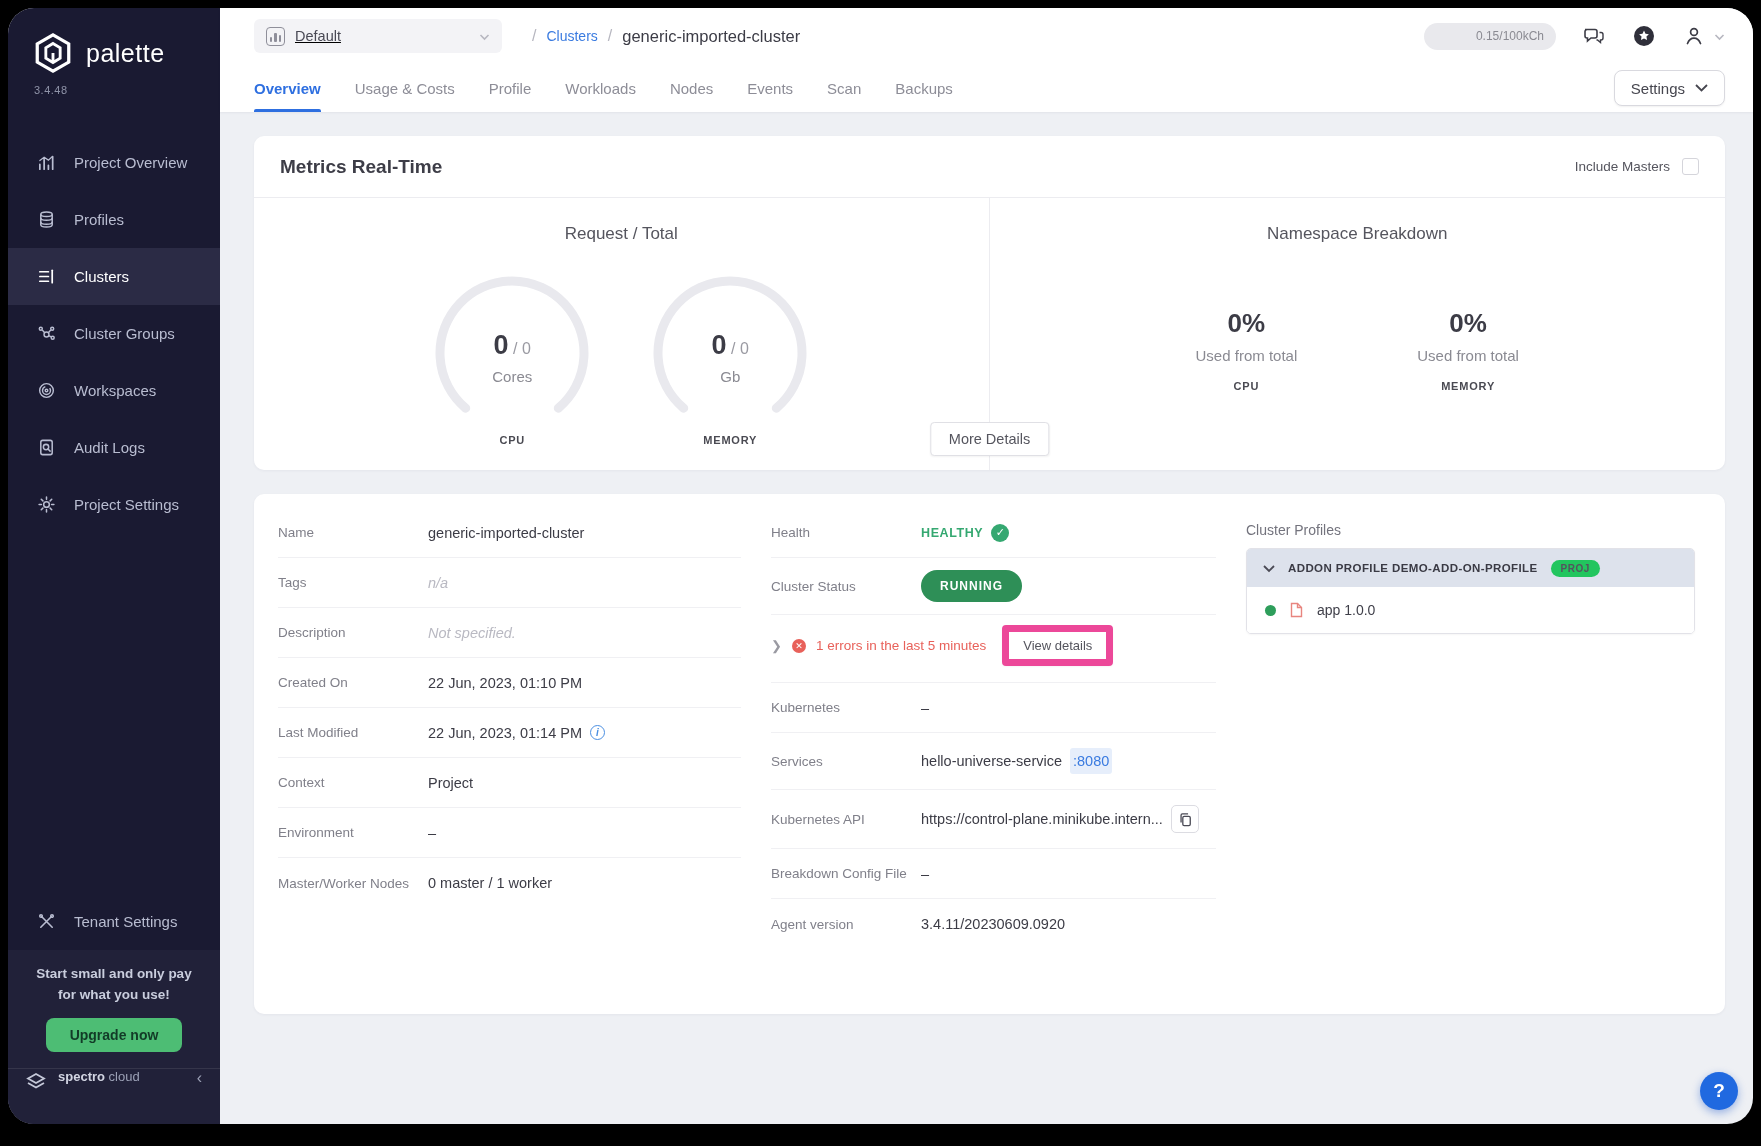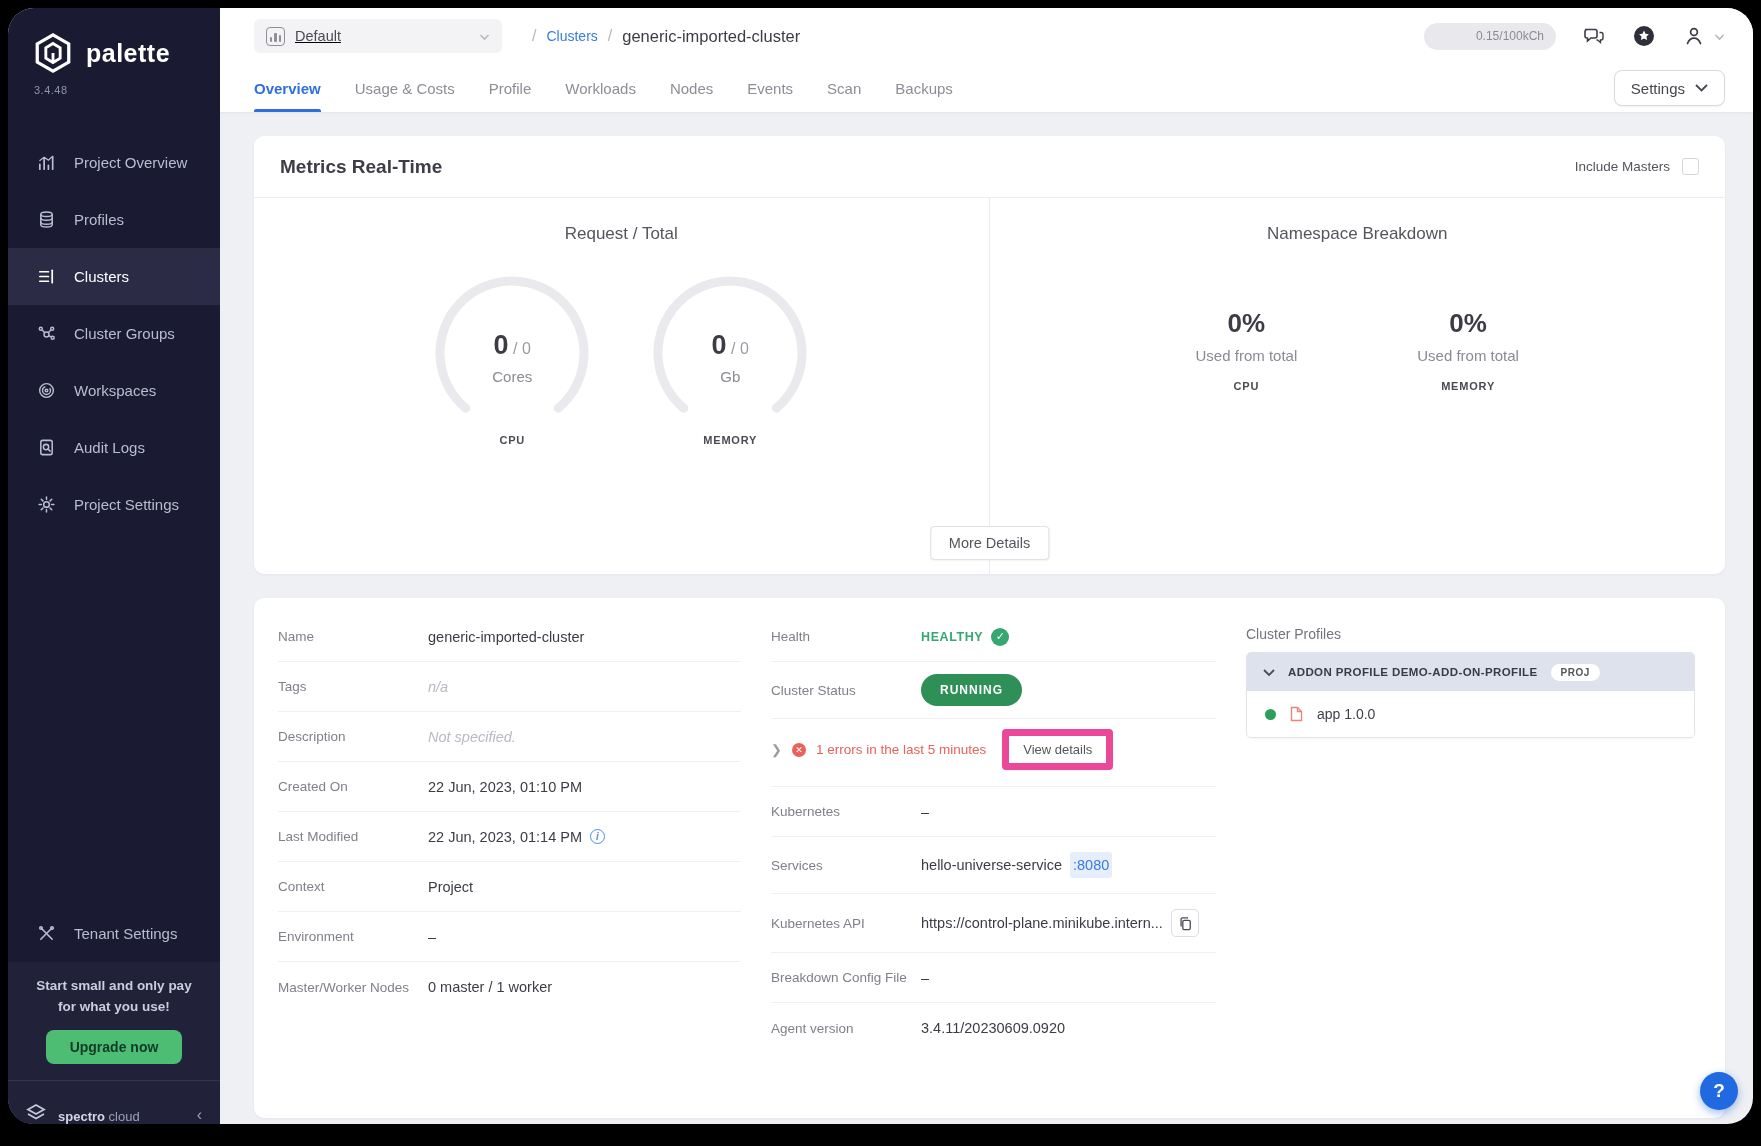--- a/index.html
+++ b/index.html
@@ -2,32 +2,32 @@
 <html><head>
 <meta charset="utf-8">
 <style>
   * { margin:0; padding:0; box-sizing:border-box; }
   html,body { width:1761px; height:1146px; background:#000; font-family:"Liberation Sans", sans-serif; overflow:hidden; }
   .frame { position:absolute; left:8px; top:8px; right:8px; bottom:22px; border-radius:26px; overflow:hidden; display:flex; background:#eef0f4; }
 
   
   .sidebar { width:212px; flex-shrink:0; background:#1a1a32; color:#b9bdd1; display:flex; flex-direction:column; }
   .brand { display:flex; align-items:center; gap:12px; padding:24px 0 6px 24px; }
-  .brand-name { color:#fff; font-size:25px; font-weight:700; letter-spacing:.5px;text-align:center; }
+  .brand-name { color:#fff; font-size:25px; font-weight:400; letter-spacing:.5px;text-align:center; }
   .version { padding:4px 0 0 26px; font-size:11px; color:#8f93a8; letter-spacing:.5px; }
   .nav { margin-top:38px; }
   .nav-item { height:57px; display:flex; align-items:center; gap:18px; padding-left:28px; font-size:15px; cursor:pointer; color:#b9bdd1; }
   .nav-item.active { background:#2b2b45; color:#fff; }
   .nav-icon { width:20px; height:20px; display:flex; align-items:center; justify-content:center; color:inherit; }
   .nav-icon svg { width:19px; height:19px; }
   .side-spacer { flex:1; }
   .promo { background:#212139; padding:14px 12px 16px; text-align:center; }
   .promo-text { color:#c9cddd; font-size:13.5px; font-weight:bold; line-height:1.55; }
   .upgrade-btn { margin-top:12px; display:inline-block; background:#4dbd74; color:#123b27; font-size:14px; font-weight:bold; padding:9px 24px; border:none; border-radius:8px; cursor:pointer; }
-  .side-footer { background:#212139; border-top:1px solid rgba(255,255,255,.09); height:44px; display:flex; align-items:flex-end; padding:12px 18px 0 16px; gap:10px; }
+  .side-footer { background:#212139; border-top:1px solid rgba(255,255,255,.09); height:56px; display:flex; align-items:flex-start; padding:0 18px 0 16px; gap:10px; }
   .sf-brand { font-size:13px; color:#9ba0b5; flex:1; }
   .sf-brand b { color:#d2d5e2; font-weight:bold; }
   .collapse { color:#9ba0b5; font-size:16px; cursor:pointer; }
 
   
   .main { flex:1; display:flex; flex-direction:column; min-width:0; }
   .topbar { background:#fff; box-shadow:0 1px 2px rgba(40,40,60,.06); z-index:2; }
   .tb-row1 { height:56px; display:flex; align-items:center; padding:0 28px 0 34px; }
   .proj-select { width:248px; height:34px; background:#f3f3f6; border-radius:6px; display:flex; align-items:center; gap:10px; padding:0 12px; cursor:pointer;text-decoration:underline; }
   .ps-icon { width:19px; height:19px; border:1.5px solid #8f8f9a; border-radius:4px; display:flex; align-items:end; justify-content:center; gap:2px; padding:3px 3px; }
@@ -48,21 +48,21 @@
   .tab { display:flex; align-items:center; font-size:15px; color:#8d8d97; font-weight:500; cursor:pointer; position:relative; }
   .tab.active { color:#2e6fe0; font-weight:bold; }
   .tab.active::after { content:''; position:absolute; left:0; right:0; bottom:0; height:3px; background:#2e6fe0; border-radius:2px 2px 0 0; }
   .settings-btn { margin-left:auto; align-self:center; height:36px; background:#fff; border:1px solid #d9d9df; border-radius:8px; box-shadow:0 1px 2px rgba(0,0,0,.06); display:flex; align-items:center; gap:10px; padding:0 16px; font-size:15px; color:#46464f; cursor:pointer; }
   .settings-btn svg { width:13px; height:8px; color:#46464f; }
 
   .content { flex:1; padding:24px 28px 0 34px; overflow:hidden; }
   .card { background:#fff; border-radius:10px; box-shadow:0 1px 3px rgba(40,40,70,.05); }
 
   
-  .metrics { height:438px; position:relative; display:flex; flex-direction:column; }
+  .metrics { height:334px; position:relative; display:flex; flex-direction:column; }
   .m-head { height:62px; display:flex; align-items:center; padding:0 26px; border-bottom:1px solid #ececf0; }
   .m-title { font-size:19px; font-weight:bold; color:#3d3d47; flex:1; }
   .inc-label { font-size:13.5px; color:#55555e; margin-right:12px; }
   .checkbox { width:17px; height:17px; border:1.5px solid #d5d5db; border-radius:3px; background:#fff; cursor:pointer; }
   .m-body { flex:1; display:flex; }
   .m-half { width:50%; display:flex; flex-direction:column; align-items:center; }
   .m-half.left { border-right:1px solid #ececf0; }
   .m-sub { margin-top:26px; font-size:17px; color:#55555e; }
   .gauges { display:flex; gap:48px; margin-top:24px; }
   .gauge { position:relative; width:170px; height:184px; }
@@ -99,21 +99,21 @@
   .copy-btn { width:28px; height:28px; border:1px solid #dcdce2; border-radius:5px; background:#fff; display:inline-flex; align-items:center; justify-content:center; color:#4a4a55; cursor:pointer; }
   .copy-btn svg { width:14px; height:15px; }
   .info-ic { width:15px; height:15px; border:1.3px solid #4b8fe2; border-radius:50%; color:#4b8fe2; font-size:10px; display:inline-flex; align-items:center; justify-content:center; font-style:italic; font-weight:bold; }
 
   .cp-title { padding:14px 0 10px; font-size:14px; color:#73737d; }
   .cp-box { border:1px solid #e2e2e8; border-radius:5px; overflow:hidden; box-shadow:0 1px 2px rgba(0,0,0,.04); }
   .cp-head { background:#dde2ec; display:flex; align-items:center; gap:13px; padding:10px 16px; cursor:pointer; }
   .cp-chev { color:#4a4a55; }
   .cp-chev svg { width:12px; height:8px; }
   .cp-name { font-size:11.5px; font-weight:bold; color:#3a3a44; letter-spacing:.4px; }
-  .cp-badge { background:#ffffff; color:#54545e; font-size:10px; font-weight:bold; padding:3px 10px; border-radius:10px; letter-spacing:.5px; }
+  .cp-badge { background:#22c55e; color:#54545e; font-size:10px; font-weight:bold; padding:3px 10px; border-radius:10px; letter-spacing:.5px; }
   .cp-row { background:#fff; display:flex; align-items:center; gap:14px; padding:15px 18px; }
   .cp-dot { width:11px; height:11px; border-radius:50%; background:#2e9e5b; }
   .doc-ic { color:#e8857f; display:flex; }
   .doc-ic svg { width:13px; height:16px; }
   .cp-app { font-size:14px; color:#3f3f49; }
 
   .help-btn { position:absolute; right:15px; bottom:14px; width:38px; height:38px; border-radius:50%; background:#2069e0; color:#fff; font-size:19px; font-weight:bold; display:flex; align-items:center; justify-content:center; box-shadow:0 3px 8px rgba(20,80,200,.4); cursor:pointer; }
 </style>
 </head>
 <body>

